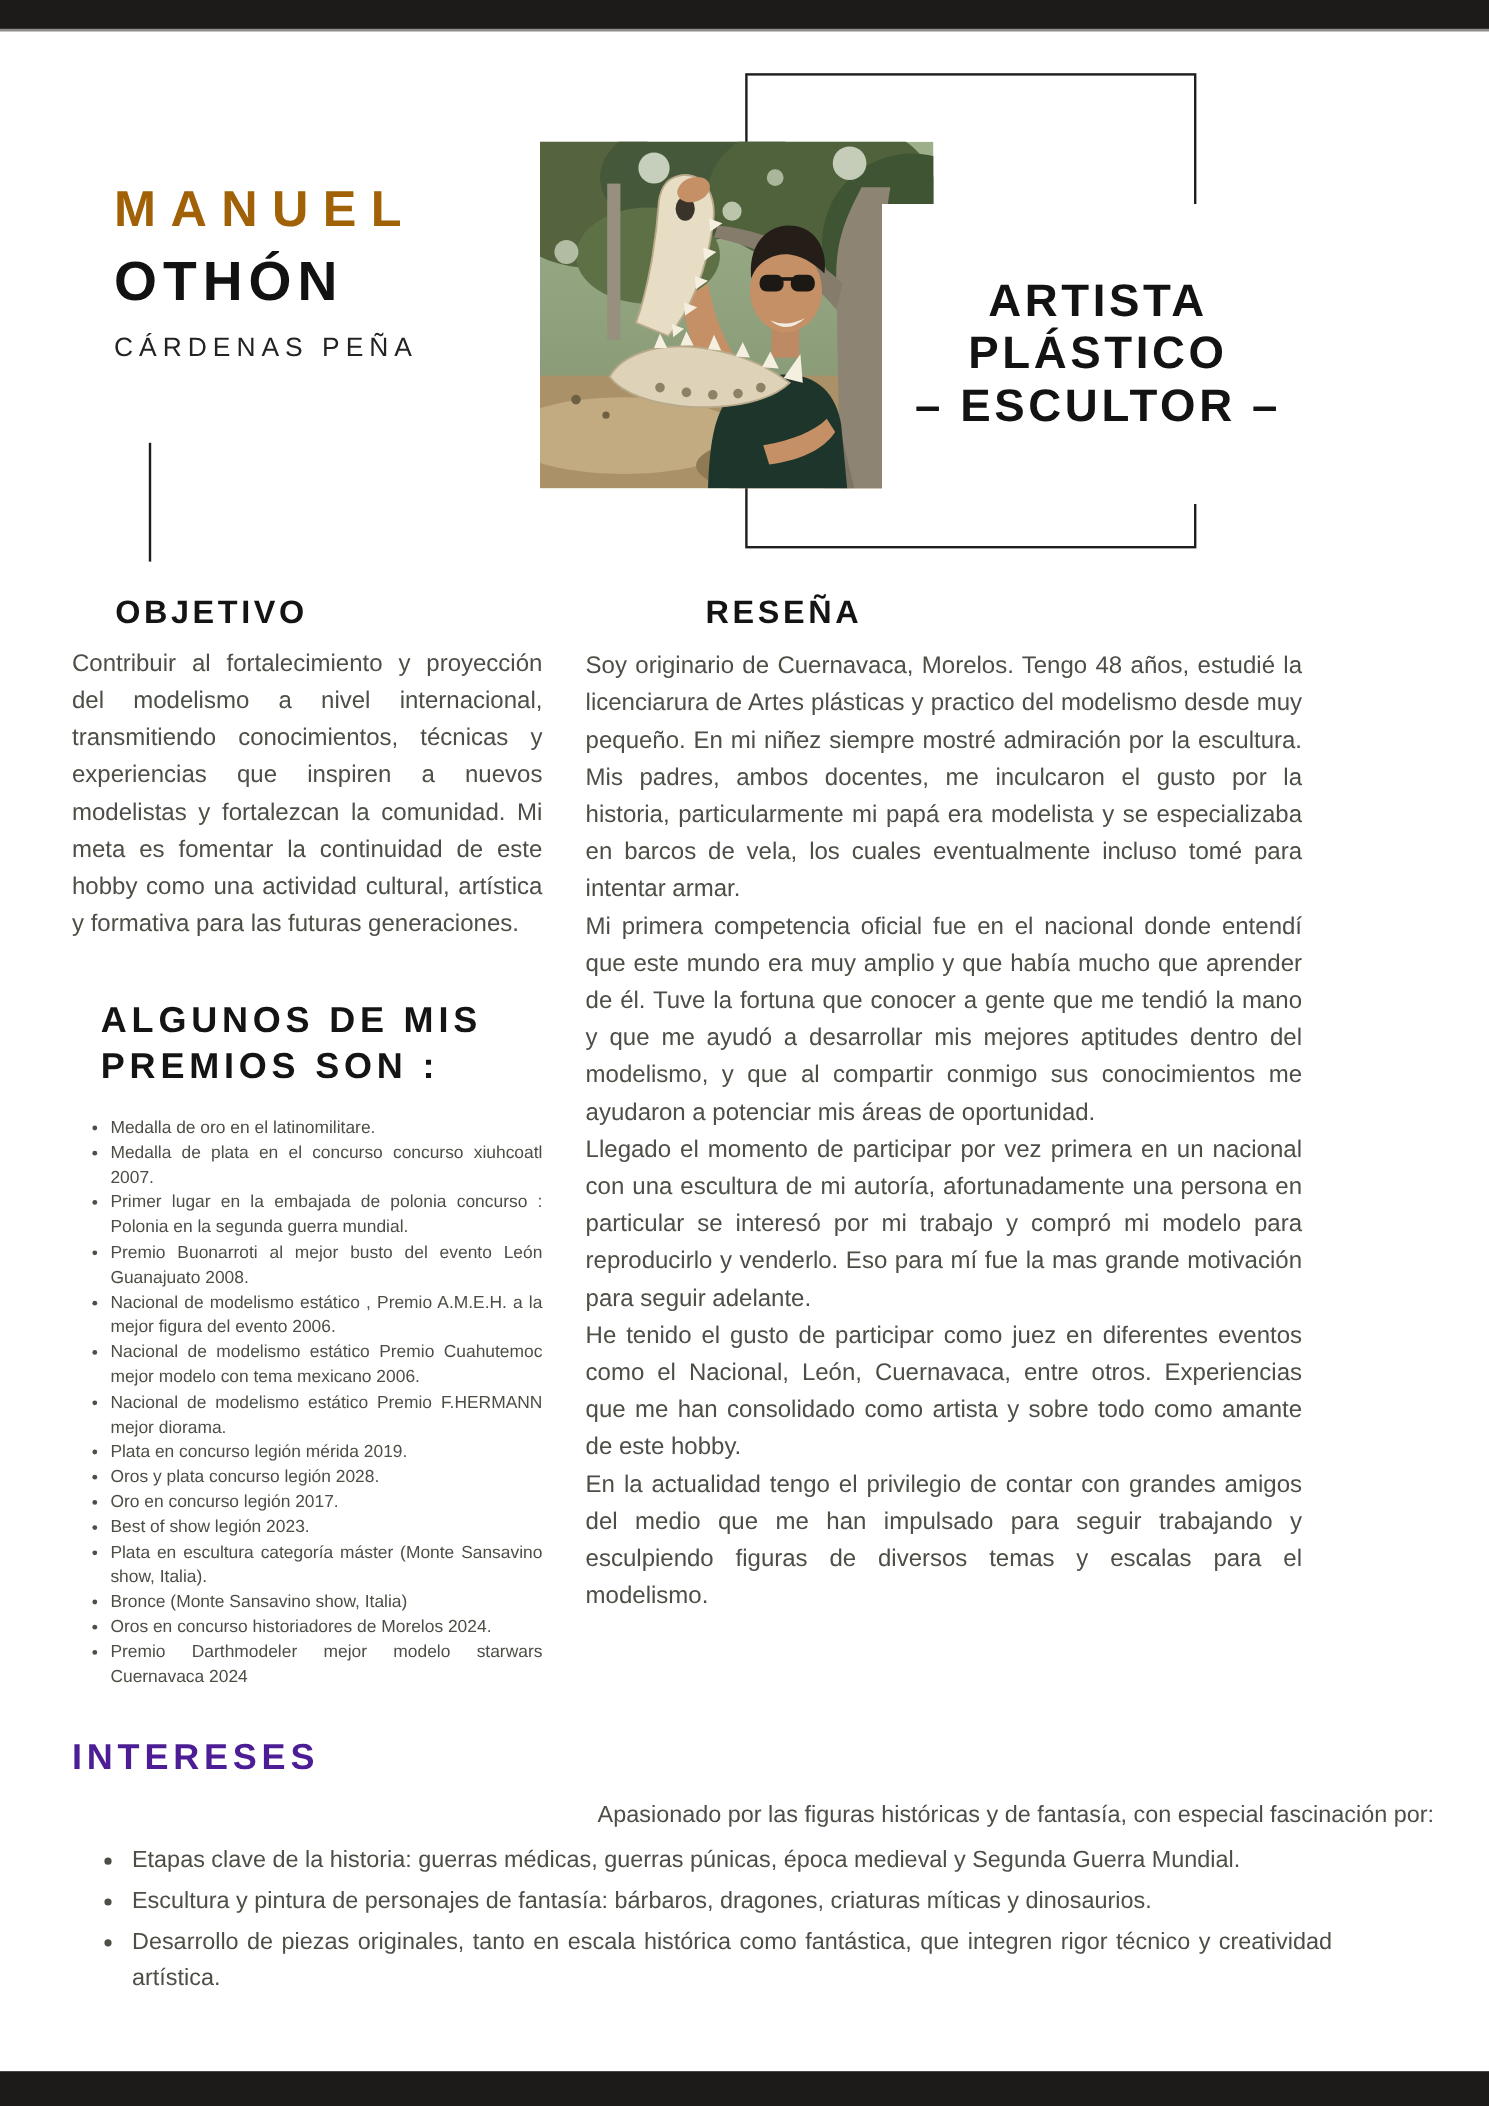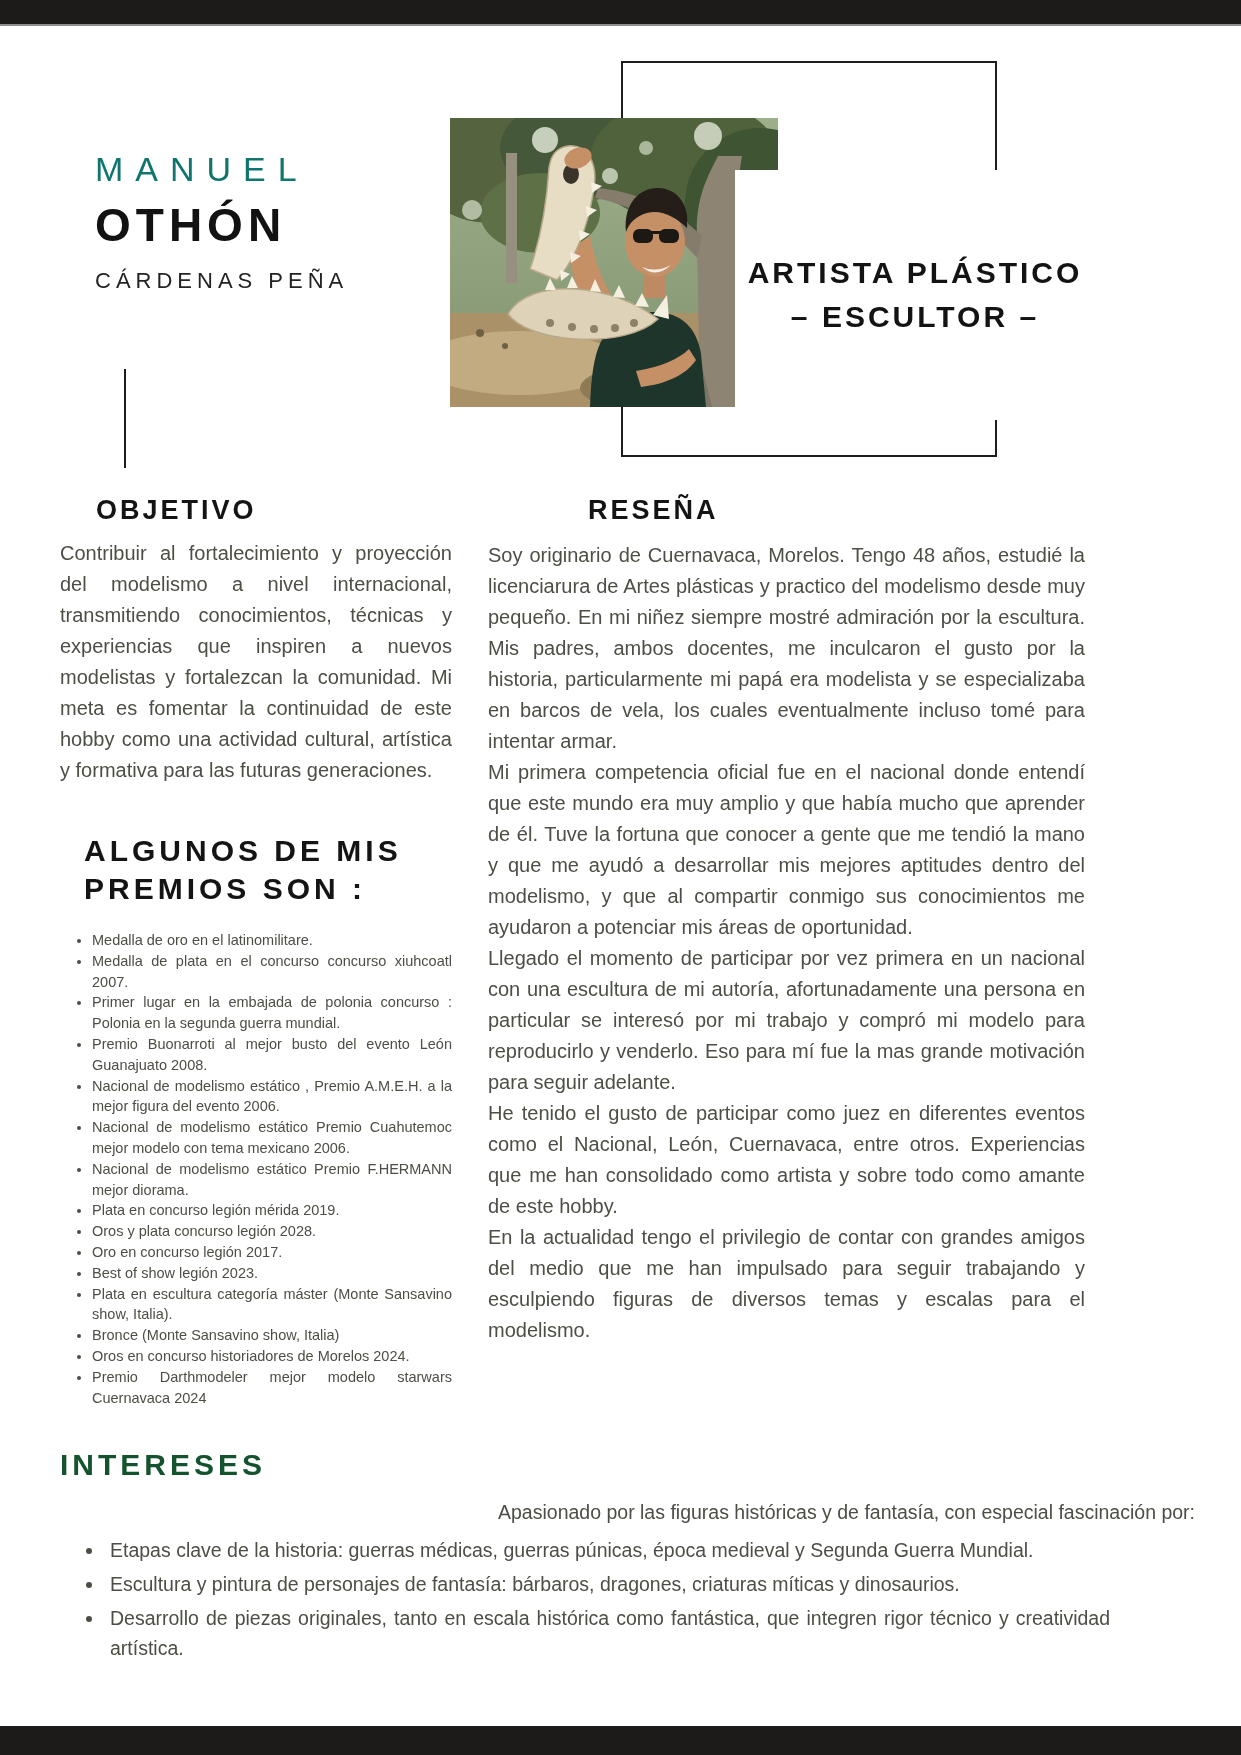--- a/index.html
+++ b/index.html
@@ -22,39 +22,39 @@
     position:absolute;left:621px;top:61px;width:372px;height:392px;
     border:2px solid #201e1d;
   }
   .photo{
     position:absolute;left:450px;top:118px;width:328px;height:289px;
     overflow:hidden;
   }
   .photo svg{display:block;}
   .name-block{position:absolute;left:95px;top:150px;color:#1a1a1a;}
   .first-name{
-    display:block;font-size:34px;font-weight:400;letter-spacing:12px;color:#0f766e;
+    display:block;font-size:42px;font-weight:700;letter-spacing:12px;color:#a16207;
   }
   .middle-name{
     display:block;font-size:46px;font-weight:800;letter-spacing:5px;margin-top:9px;color:#121212;
   }
   .surname{
     display:block;font-size:22px;font-weight:400;letter-spacing:5px;margin-top:16px;color:#232323;
   }
   .name-rule{
     position:absolute;left:124px;top:369px;width:2px;height:99px;background:#1c1c1c;
   }
   .role-title{
     position:absolute;left:735px;top:170px;width:360px;height:250px;
     background:#ffffff;
     display:flex;flex-direction:column;justify-content:center;
     text-align:center;
   }
   .role-line{
-    display:block;font-size:30px;font-weight:800;letter-spacing:3px;
+    display:block;font-size:38px;font-weight:800;letter-spacing:3px;
     color:#131313;line-height:44px;
   }
   h2.sec{
     margin:0;font-size:27px;font-weight:800;letter-spacing:3px;color:#141414;
   }
   .col-left{position:absolute;left:60px;top:495px;width:392px;}
   .col-left h2{margin-left:36px;}
   .body-text{
     margin:12px 0 0 0;font-size:20px;line-height:31px;color:#4b4f45;
     text-align:justify;
@@ -68,21 +68,21 @@
     margin:22px 0 0 0;padding:0 0 0 32px;
     font-size:14.5px;line-height:20.8px;color:#4b4f45;text-align:justify;
   }
   ul.premios li{margin:0;padding:0;}
   .col-right{position:absolute;left:488px;top:495px;width:597px;}
   .col-right h2{margin-left:100px;}
   .col-right .body-text{margin-top:14px;}
   .col-right p{margin:0;}
   .intereses{position:absolute;left:55px;top:1448px;width:1140px;}
   .intereses h2.sec-big{
-    margin:0 0 0 5px;font-size:30px;font-weight:800;letter-spacing:4px;color:#14532d;
+    margin:0 0 0 5px;font-size:30px;font-weight:800;letter-spacing:4px;color:#4c1d95;
   }
   .intereses .intro{
     margin:16px 0 0 0;font-size:19.5px;line-height:29px;color:#4b4f45;text-align:right;
   }
   ul.intereses-list{
     margin:8px 0 0 0;padding:0 0 0 50px;width:1005px;
     font-size:19.5px;line-height:30px;color:#4b4f45;text-align:justify;
   }
   ul.intereses-list li{margin:4px 0 0 0;padding-left:5px;}
 </style>

